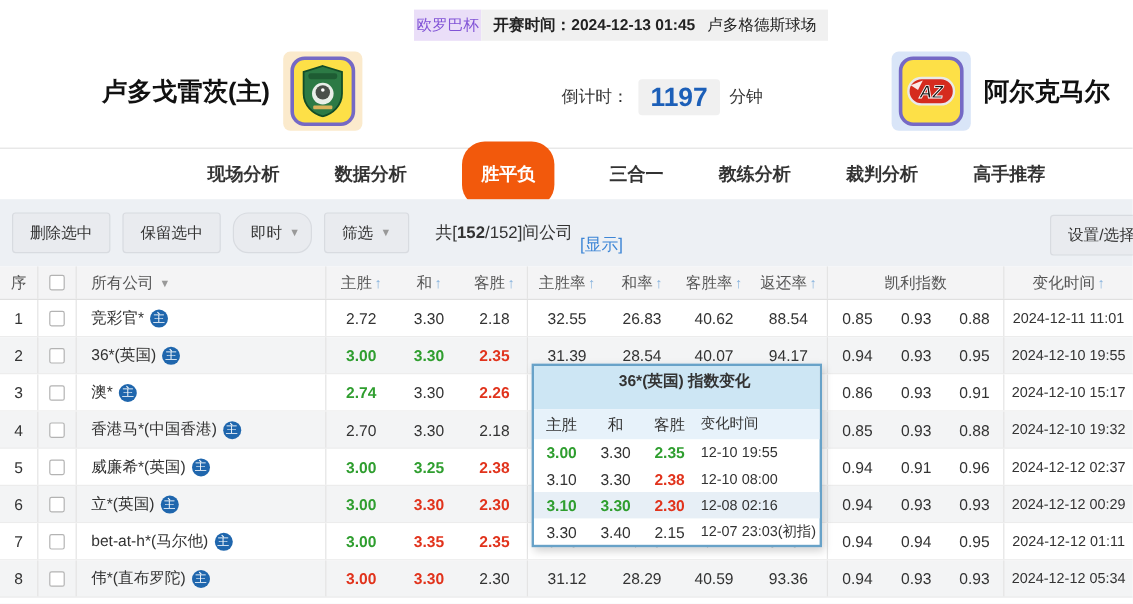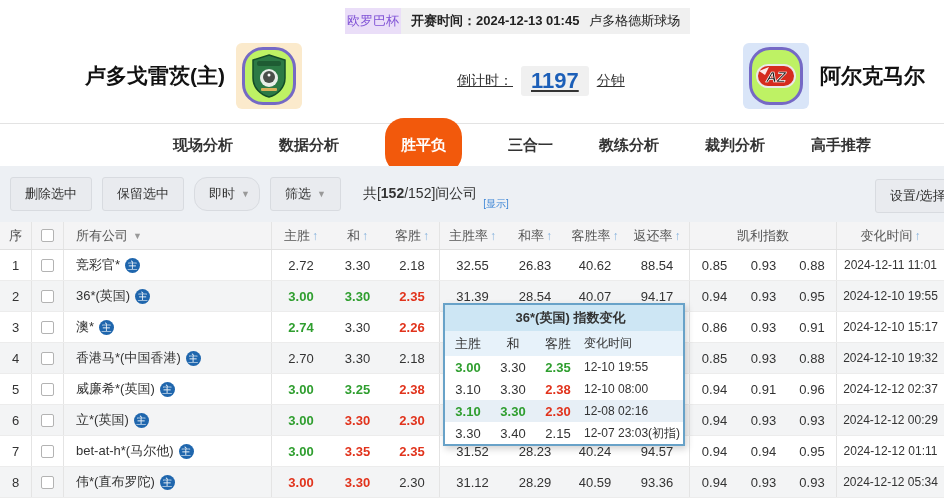--- a/index.html
+++ b/index.html
@@ -19,23 +19,23 @@
 
   
   .teams { position:absolute; left:0; top:40px; width:824px; height:83px; }
   .team-name { position:absolute; font-size:21px; font-weight:bold; color:#111; white-space:nowrap; }
   .home-name { left:85px; top:22px; }
   .away-name { left:820px; top:22px; }
   .logo-card { position:absolute; top:3px; width:66px; height:66px; border-radius:6px;
                display:flex; align-items:center; justify-content:center; }
   .home-card { left:236px; background:#fbeacc; }
   .away-card { left:743px; background:#d9e5f8; }
-  .logo-box { width:54px; height:58px; background:#bef264; border:3px solid #7569c5; border-radius:21px;
+  .logo-box { width:54px; height:58px; background:#fde047; border:3px solid #7569c5; border-radius:12px;
               display:flex; align-items:center; justify-content:center; }
-  .countdown { position:absolute; left:457px; top:26px; display:flex; align-items:center; font-size:14px; color:#333;text-decoration:underline; }
+  .countdown { position:absolute; left:468px; top:26px; display:flex; align-items:center; font-size:14px; color:#333; }
   .countdown-value { margin:0 8px; background:#f0f0f0; color:#1c5fb8; font-size:22px; font-weight:bold;
                      padding:2px 10px; border-radius:3px; }
 
   
   .nav { position:absolute; left:0; top:123px; width:944px; height:43px; border-top:1px solid #e3e3e3;
          display:flex; align-items:center; justify-content:center; gap:46px; padding-left:100px; background:#fff; }
   .tab { font-size:15px; font-weight:bold; color:#333; white-space:nowrap; cursor:pointer; }
   .tab.active { background:#f2590c; color:#fff; padding:18px 16px; border-radius:19px; }
 
   
@@ -43,21 +43,21 @@
 
   
   .toolbar { position:relative; height:56px; display:flex; align-items:center; padding-left:10px; }
   .tb-btn { background:#e9ebef; border:1px solid #d8dbe0; border-radius:3px; padding:7px 14px;
             font-size:13px; color:#333; margin-right:10px; white-space:nowrap; cursor:pointer;
             display:flex; align-items:center; }
   .tb-select { width:66px; justify-content:space-between;border-radius:13px; }
   .caret { color:#999; font-size:9px; margin-left:6px; }
   .company-count { margin-left:12px; font-size:14px; color:#333; white-space:nowrap; }
   .company-count b { font-weight:bold; }
-  .show-link { color:#3e86d6; margin-left:6px; font-size:10px; cursor:pointer;margin-top:20px; }
+  .show-link { color:#3e86d6; margin-left:6px; font-size:14px; cursor:pointer;margin-top:20px; }
   .settings-btn { position:absolute; left:875px; top:13px; }
 
   
   .table { position:absolute; left:0; top:56px; width:944px; bottom:0; background:#fff; }
   .row-grid { display:grid; grid-template-columns:32px 32px 208px 58px 55px 55px 65px 60px 60px 65px 49px 49px 49px 1fr; }
   .thead { height:28px; background:#f4f4f5; color:#555; border-bottom:1px solid #e0e0e0; }
   .trow { height:31px; border-bottom:1px solid #ececec; background:#fff; }
   .trow.even { background:#f3f4f5; }
   .cell { display:flex; align-items:center; justify-content:center; height:100%; white-space:nowrap; }
   .bR { border-right:1px solid #e4e4e4; }
@@ -69,21 +69,21 @@
   .badge-zhu { display:inline-block; width:15px; height:15px; border-radius:50%; background:#1f66ad; color:#fff;
                font-size:10px; line-height:15px; text-align:center; margin-left:5px; flex:none; }
   .c-g { color:#2f9e2f; font-weight:bold; }
   .c-r { color:#e1331c; font-weight:bold; }
   .c-k { color:#333; }
   .time-cell { font-size:12px; color:#333; }
 
   
   .popup { position:absolute; left:443px; top:303px; width:242px; background:#fff;
            border:2px solid #68a2c8; box-shadow:2px 3px 7px rgba(0,0,0,.18); z-index:10; }
-  .popup-title { height:26px; line-height:26px; background:#cde6f4; text-align:center; font-weight:bold;
+  .popup-title { height:36px; line-height:26px; background:#cde6f4; text-align:center; font-weight:bold;
                  color:#333; font-size:13px;padding-left:13px; }
   .popup-grid { display:grid; grid-template-columns:46px 44px 46px 1fr; align-items:center; }
   .popup-head { height:25px; background:#e7f2fa; color:#333; }
   .popup-row { height:22px; }
   .popup-row.hl { background:#e7eff6; }
   .pcell { text-align:center; }
   .ptime { text-align:left; padding-left:3px; font-size:12px; color:#333; }
 </style>
 </head>
 <body>

